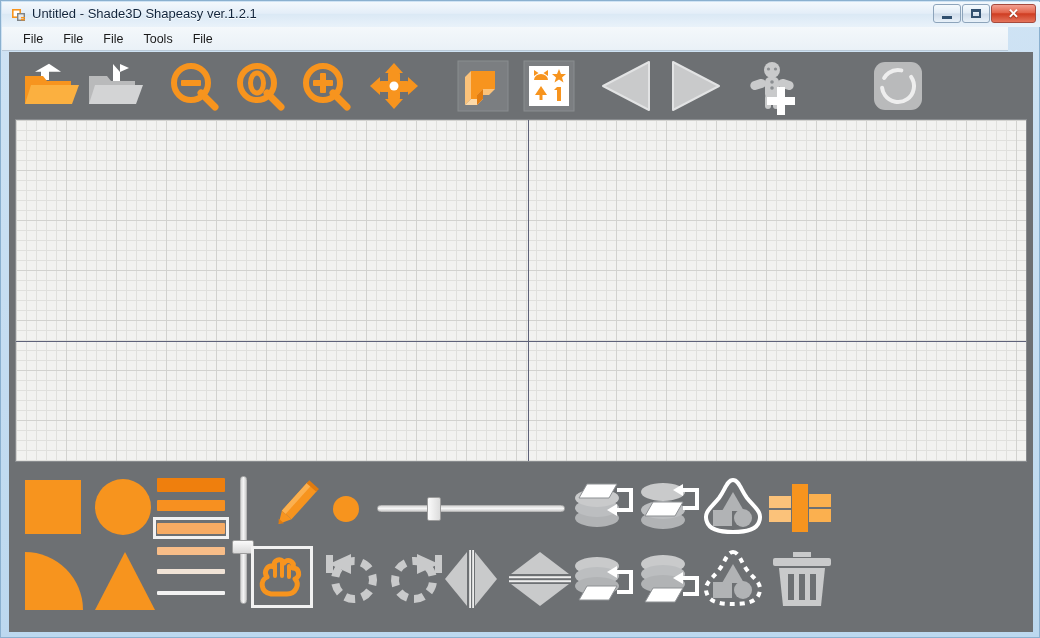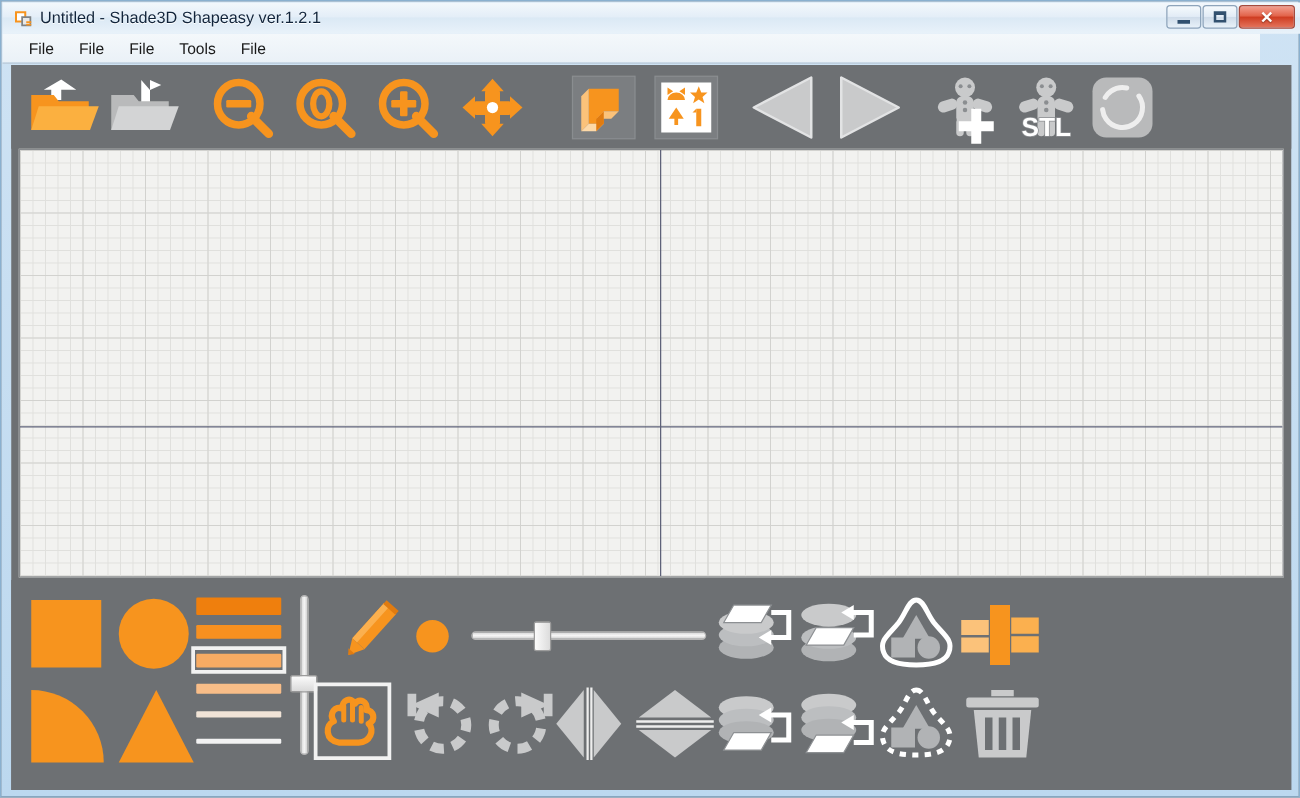--- a/index.html
+++ b/index.html
@@ -291,37 +291,20 @@
             <circle cx="30.5" cy="10" r="1.6" fill="#8b8e91"></circle>
             <circle cx="27" cy="23" r="1.8" fill="#8b8e91"></circle>
             <circle cx="27" cy="29" r="1.8" fill="#8b8e91"></circle>
             <g fill="#ffffff">
               <rect x="22" y="38" width="28" height="8"></rect>
               <rect x="32" y="28" width="8" height="28"></rect>
             </g>
           </svg>
         </div>
 
-        <div class="tb-btn" style="left:798px;width:60px;">
-          <svg width="60" height="54" viewBox="0 0 60 54">
-            <g fill="#c9cacb">
-              <circle cx="30" cy="11" r="8"></circle>
-              <rect x="23" y="18" width="14" height="22" rx="5"></rect>
-              <rect x="8" y="21" width="16" height="9" rx="4.5" transform="rotate(-18 16 25)"></rect>
-              <rect x="36" y="21" width="16" height="9" rx="4.5" transform="rotate(18 44 25)"></rect>
-              <rect x="23" y="36" width="6" height="14" rx="3"></rect>
-              <rect x="31" y="36" width="6" height="14" rx="3"></rect>
-            </g>
-            <circle cx="26.5" cy="10" r="1.6" fill="#8b8e91"></circle>
-            <circle cx="33.5" cy="10" r="1.6" fill="#8b8e91"></circle>
-            <circle cx="30" cy="23" r="1.8" fill="#8b8e91"></circle>
-            <circle cx="30" cy="29" r="1.8" fill="#8b8e91"></circle>
-            <text x="30" y="50" font-family="Liberation Sans, sans-serif" font-size="21" font-weight="bold" fill="#ffffff" text-anchor="middle" stroke="#8b8e91" stroke-width="1.2" paint-order="stroke">STL</text>
-          </svg>
-        </div>
 
         <div class="tb-btn" style="left:862px;width:56px;">
           <svg width="56" height="54" viewBox="0 0 56 54">
             <rect x="3" y="3" width="48" height="48" rx="11" fill="#b9babb"></rect>
             <circle cx="27" cy="27" r="16" fill="none" stroke="#eeeeee" stroke-width="4" stroke-dasharray="58 10 20 12" stroke-linecap="round" transform="rotate(-35 27 27)"></circle>
           </svg>
         </div>
       </div>
 
       <div class="canvas-wrap">

